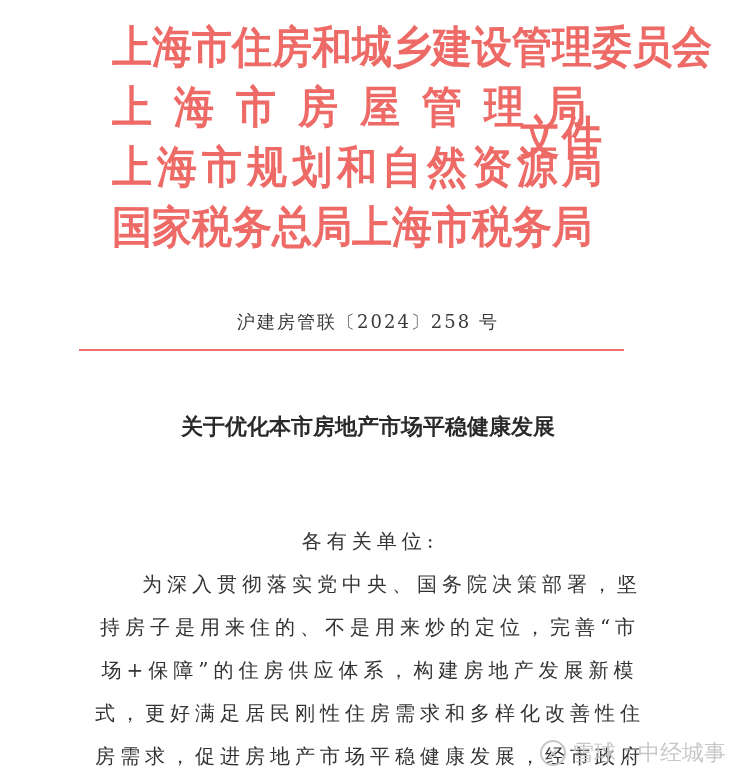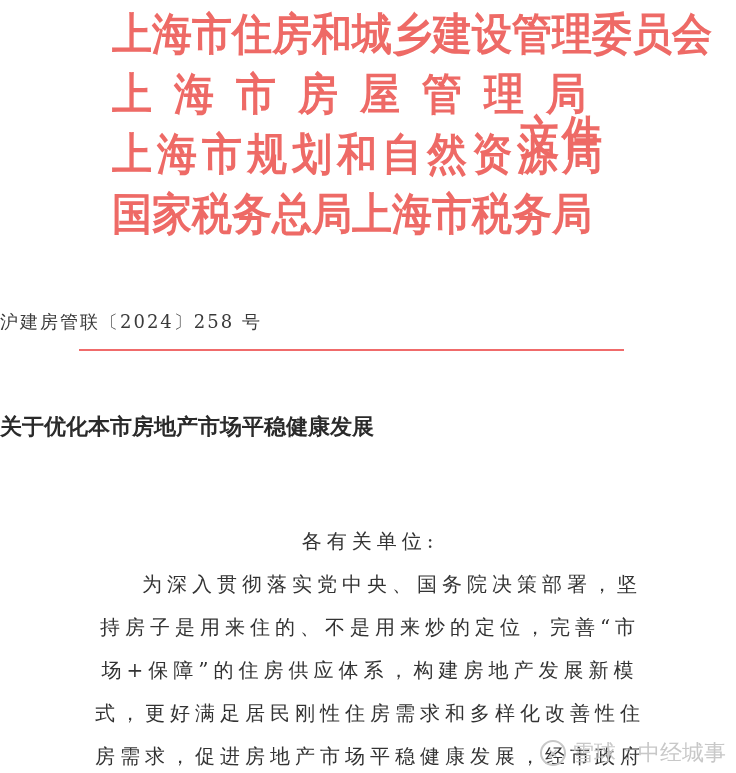--- a/index.html
+++ b/index.html
@@ -1,40 +1,40 @@
 <!DOCTYPE html>
 <html><head>
 <meta charset="utf-8">
 <style>
   html, body { margin: 0; padding: 0; }
   body {
     width: 736px; height: 773px; background: #ffffff; position: relative; overflow: hidden;
     font-family: "DejaVu Serif", serif;
   }
-  .header-block { position: absolute; left: 112px; top: 1px; width: 400px; }
+  .header-block { position: absolute; left: 112px; top: 14px; width: 400px; }
   .org-line {
     color: #ee6a66; font-family: "DejaVu Sans", sans-serif; font-weight: bold;
     font-size: 40px; line-height: 60px; height: 60px; white-space: nowrap;
     display: flex; justify-content: space-between; transform: scaleY(1.1); transform-origin: top left;
   }
   .org-line span { display: inline-block; }
   .wenjian {
     position: absolute; left: 520px; top: 106px; color: #ee6a66;
     font-family: "DejaVu Sans", sans-serif; font-weight: bold; font-size: 40px; letter-spacing: 2px;
     transform: scaleY(1.15); transform-origin: top left;
   }
   .doc-number {
-    position: absolute; left: 0; width: 736px; top: 310px; 
+    position: absolute; left: 0; width: 736px; top: 310px; text-align: center;
     font-size: 18px; color: #3a3a3a; letter-spacing: 2px;
   }
   .red-rule {
     position: absolute; left: 79px; top: 349px; width: 545px; height: 2px; background: #f06b6b;
   }
   .title {
-    position: absolute; left: 0; width: 736px; top: 408px; text-align: left;
+    position: absolute; left: 0; width: 736px; top: 408px; text-align: center;
     font-family: "DejaVu Sans", sans-serif; font-weight: bold; font-size: 22px; color: #2a2a2a;
     line-height: 38px;
   }
   .body-text {
     position: absolute; left: 90px; top: 520px; width: 560px; color: #333;
     font-size: 20px; line-height: 43px; letter-spacing: 5px;
   }
   .body-text p { margin: 0; text-align: center; }
   .indent { text-indent: 44px; }
   .watermark {

